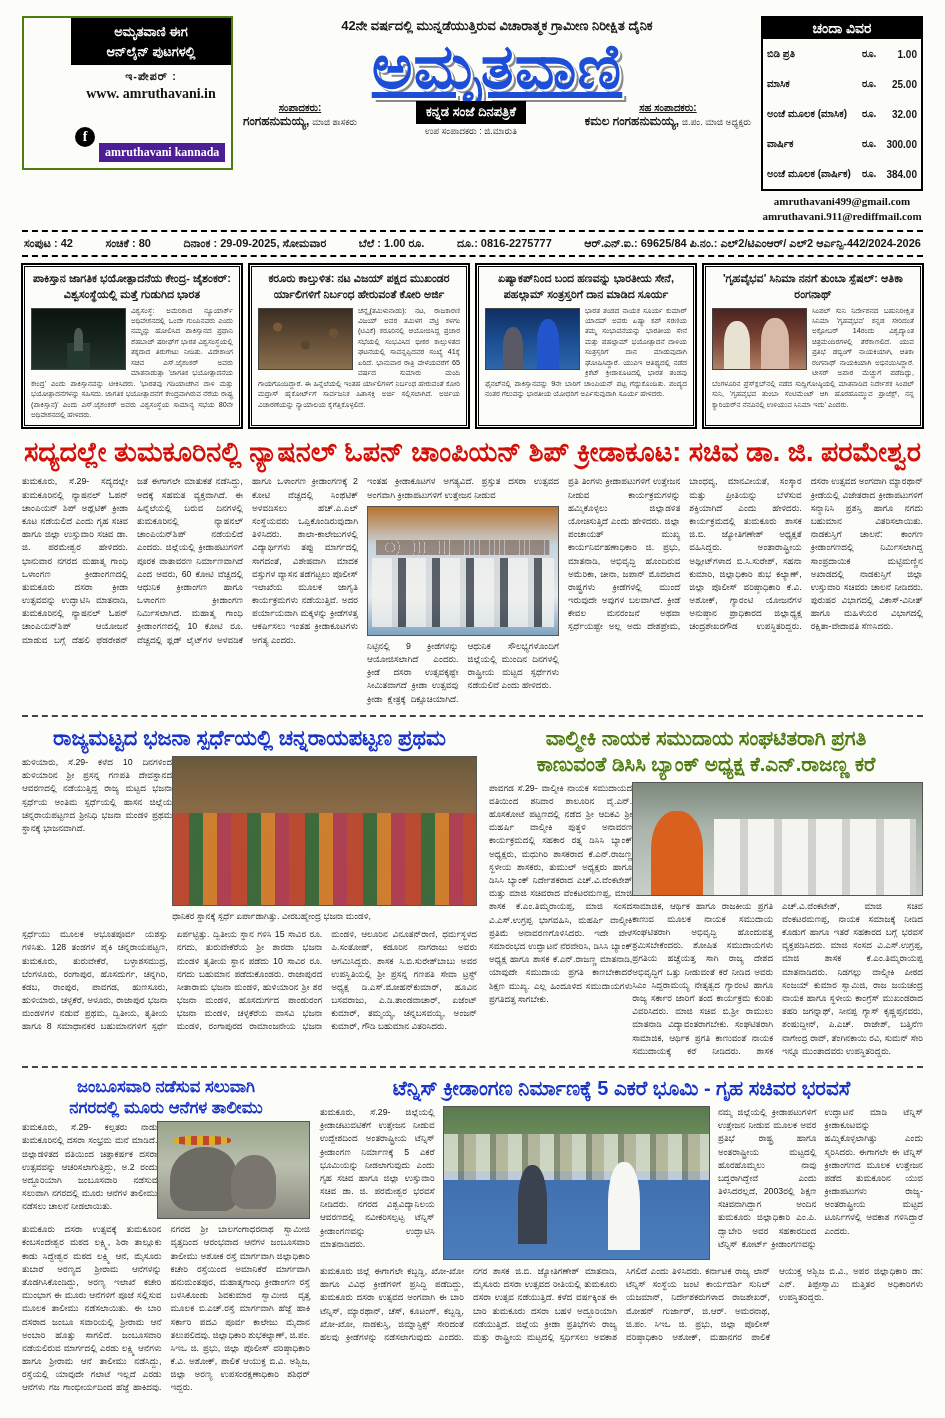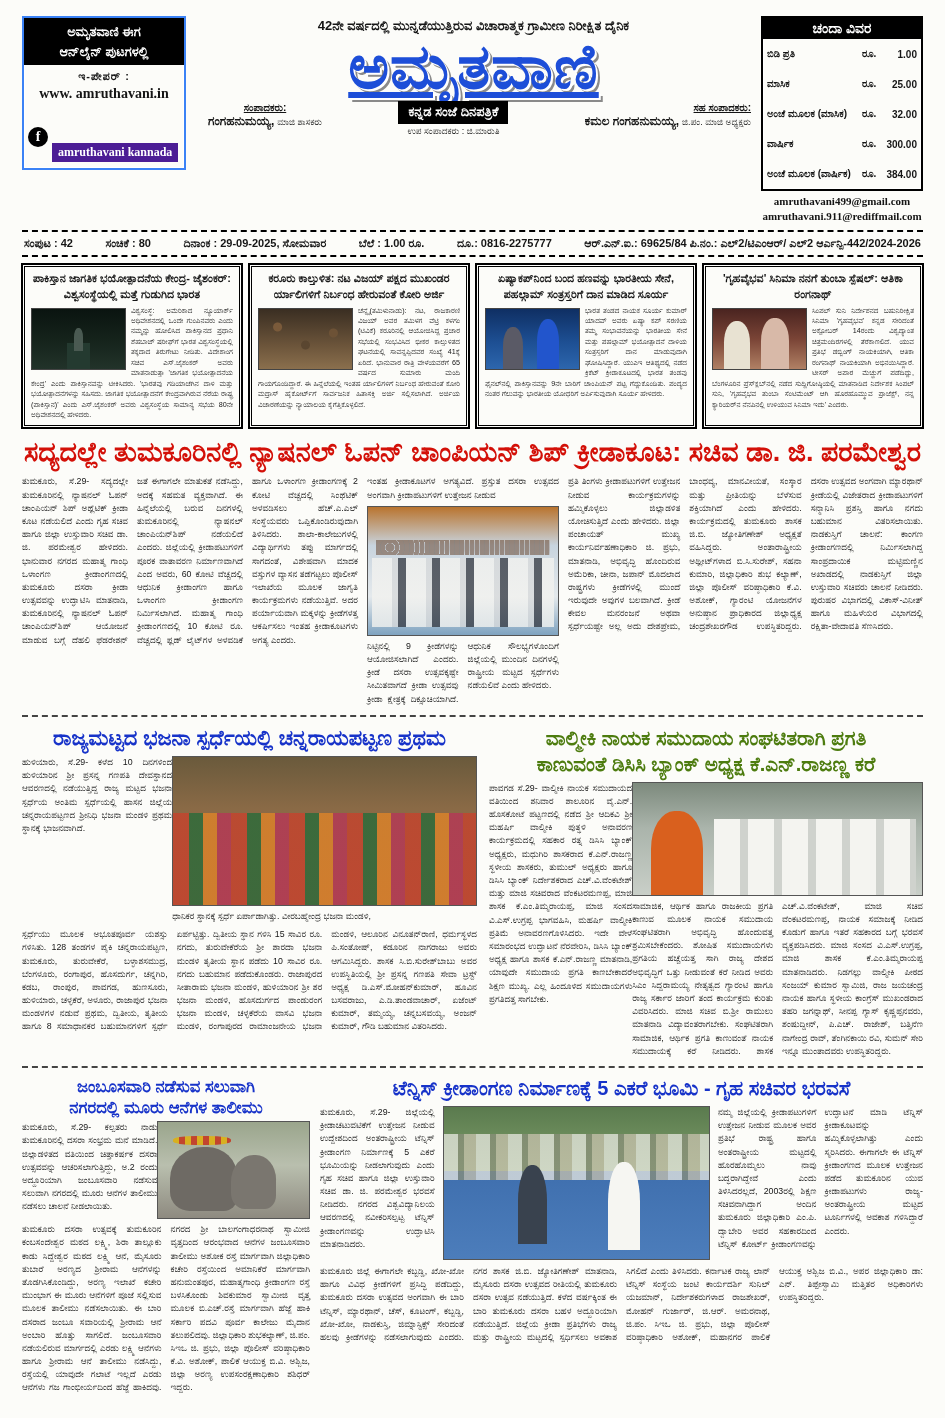--- a/index.html
+++ b/index.html
@@ -4,35 +4,35 @@
 <style>
   html,body{margin:0;padding:0;background:#888;}
   .page{
     width:945px;height:1418px;box-sizing:border-box;
     margin:0 auto;background:#fcfcf9;color:#151515;
     font-family:"Liberation Sans","DejaVu Sans",sans-serif;
     padding:16px 22px 0 22px;overflow:hidden;position:relative;
   }
   
   .mast{display:flex;gap:10px;align-items:flex-start;}
-  .mast-left{width:160px;border:2px solid #3b82f6;box-shadow:0 0 0 1px #fff inset;flex:none;}
+  .mast-left{width:160px;border:2px solid #4d7c0f;box-shadow:0 0 0 1px #fff inset;flex:none;padding-left:47px;}
   .mlb-top{background:#000;color:#fff;text-align:center;font-weight:bold;font-size:13px;line-height:1.5;padding:4px 2px;}
   .mlb-mid{text-align:center;padding:5px 2px 4px;border-bottom:0;}
   .mlb-epaper{font-size:11px;font-weight:bold;letter-spacing:1px;}
   .mlb-url{font-size:14px;font-weight:bold;font-family:"Liberation Serif",serif;margin-top:3px;}
   .mlb-fb{display:flex;align-items:center;gap:4px;padding:5px 4px 6px;}
   .fb-circle{width:20px;height:20px;border-radius:50%;background:#000;color:#fff;font-weight:bold;
     font-family:"Liberation Serif",serif;font-size:14px;display:flex;align-items:center;justify-content:center;flex:none;}
   .fb-label{background:#4c1d95;color:#fff;font-weight:bold;font-size:12px;padding:2px 6px;white-space:nowrap;font-family:"Liberation Serif",serif;margin-top:32px;}
   .mast-center{flex:1;text-align:center;min-width:0;}
   .tagline{font-size:13px;font-weight:bold;margin-top:2px;}
   .logo{font-size:62px;font-weight:bold;color:#1d4ed8;line-height:1.05;
     text-shadow:2px 2px 0 #fff,4px 4px 0 #8a8a8a;letter-spacing:1px;text-decoration:underline;}
   .editors-row{display:flex;justify-content:space-between;align-items:flex-start;margin-top:2px;}
-  .ed-block{font-size:10px;line-height:1.3;margin-left:12px;}
+  .ed-block{font-size:10px;line-height:1.3;}
   .ed-label{font-weight:bold;text-decoration:underline;font-size:10px;}
   .ed-name{font-weight:bold;font-size:12px;}
   .ed-title{font-size:9px;}
   .paper-type{background:#000;color:#fff;font-weight:bold;font-size:13px;padding:3px 10px;display:inline-block;}
   .sub-ed{font-size:9px;margin-top:2px;}
   .mast-right{width:162px;flex:none;}
   .sub-box{border:2px solid #000;box-shadow:0 0 0 1px #fff inset;}
   .sub-title{background:#000;color:#fff;text-align:center;font-weight:bold;font-size:14px;padding:2px 0;}
   .sub-table{width:100%;border-collapse:collapse;font-size:10px;font-weight:bold;}
   .sub-table td{padding:9px 4px;}
@@ -152,21 +152,21 @@
       <div class="editors-row">
         <div class="ed-block" style="text-align:center;">
           <div class="ed-label">ಸಂಪಾದಕರು:</div>
           <span class="ed-name">ಗಂಗಹನುಮಯ್ಯ,</span>
           <span class="ed-title">ಮಾಜಿ ಶಾಸಕರು</span>
         </div>
         <div class="ed-block" style="text-align:center;">
           <span class="paper-type">ಕನ್ನಡ ಸಂಜೆ ದಿನಪತ್ರಿಕೆ</span>
           <div class="sub-ed">ಉಪ ಸಂಪಾದಕರು : ಜಿ.ಮಾರುತಿ</div>
         </div>
-        <div class="ed-block" style="text-align:right;">
+        <div class="ed-block" style="text-align:center;">
           <div class="ed-label">ಸಹ ಸಂಪಾದಕರು:</div>
           <span class="ed-name">ಕಮಲ ಗಂಗಹನುಮಯ್ಯ,</span>
           <span class="ed-title">ಜಿ.ಪಂ. ಮಾಜಿ ಅಧ್ಯಕ್ಷರು</span>
         </div>
       </div>
     </div>
 
     <div class="mast-right">
       <div class="sub-box">
         <div class="sub-title">ಚಂದಾ ವಿವರ</div>

